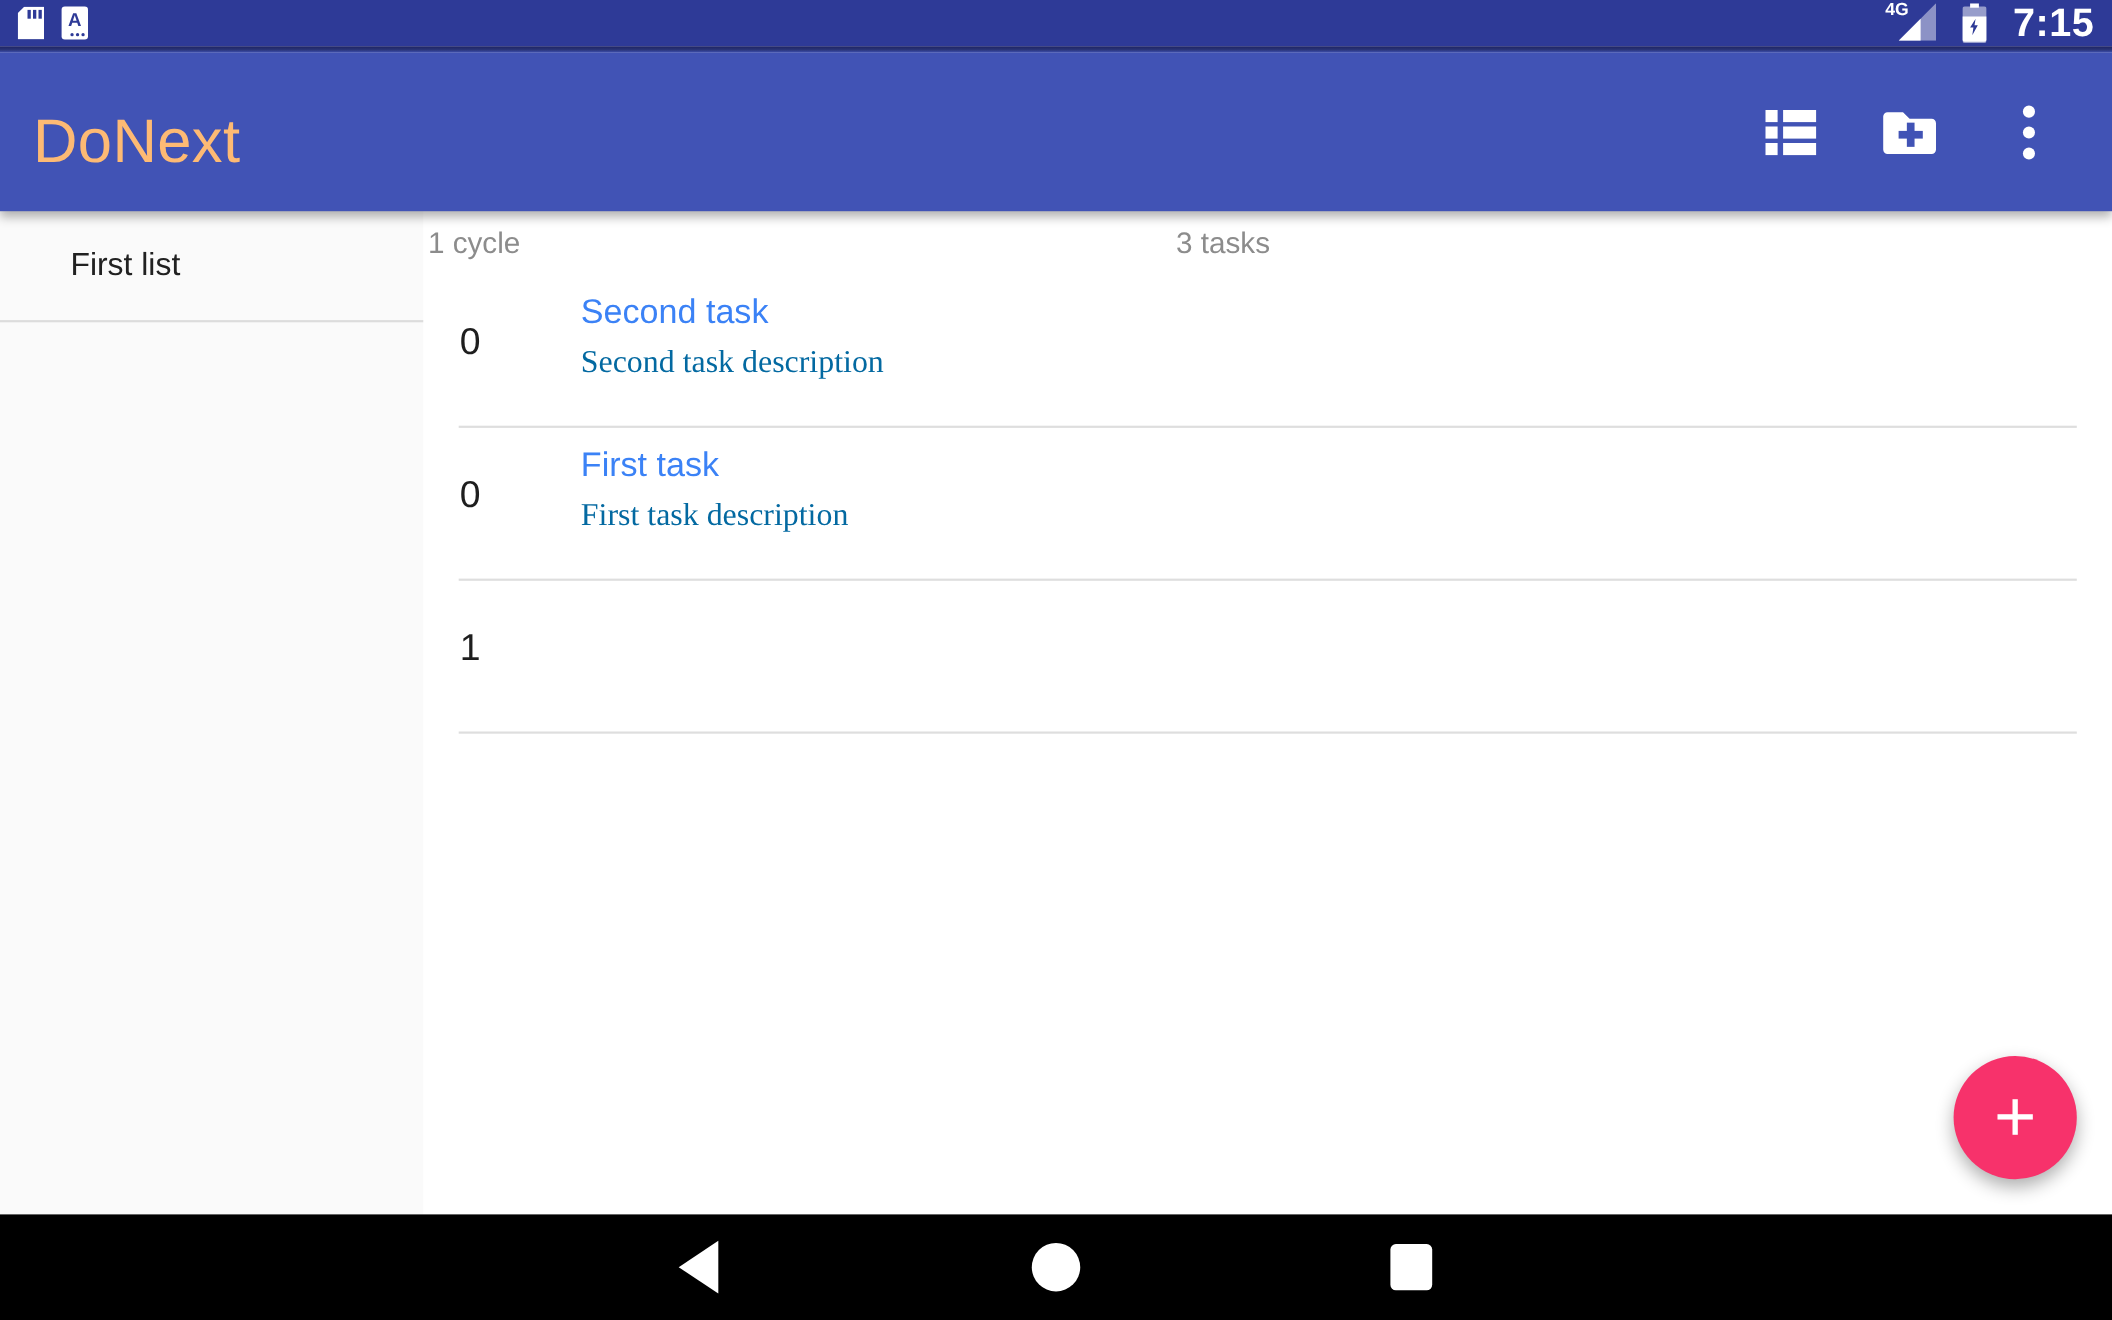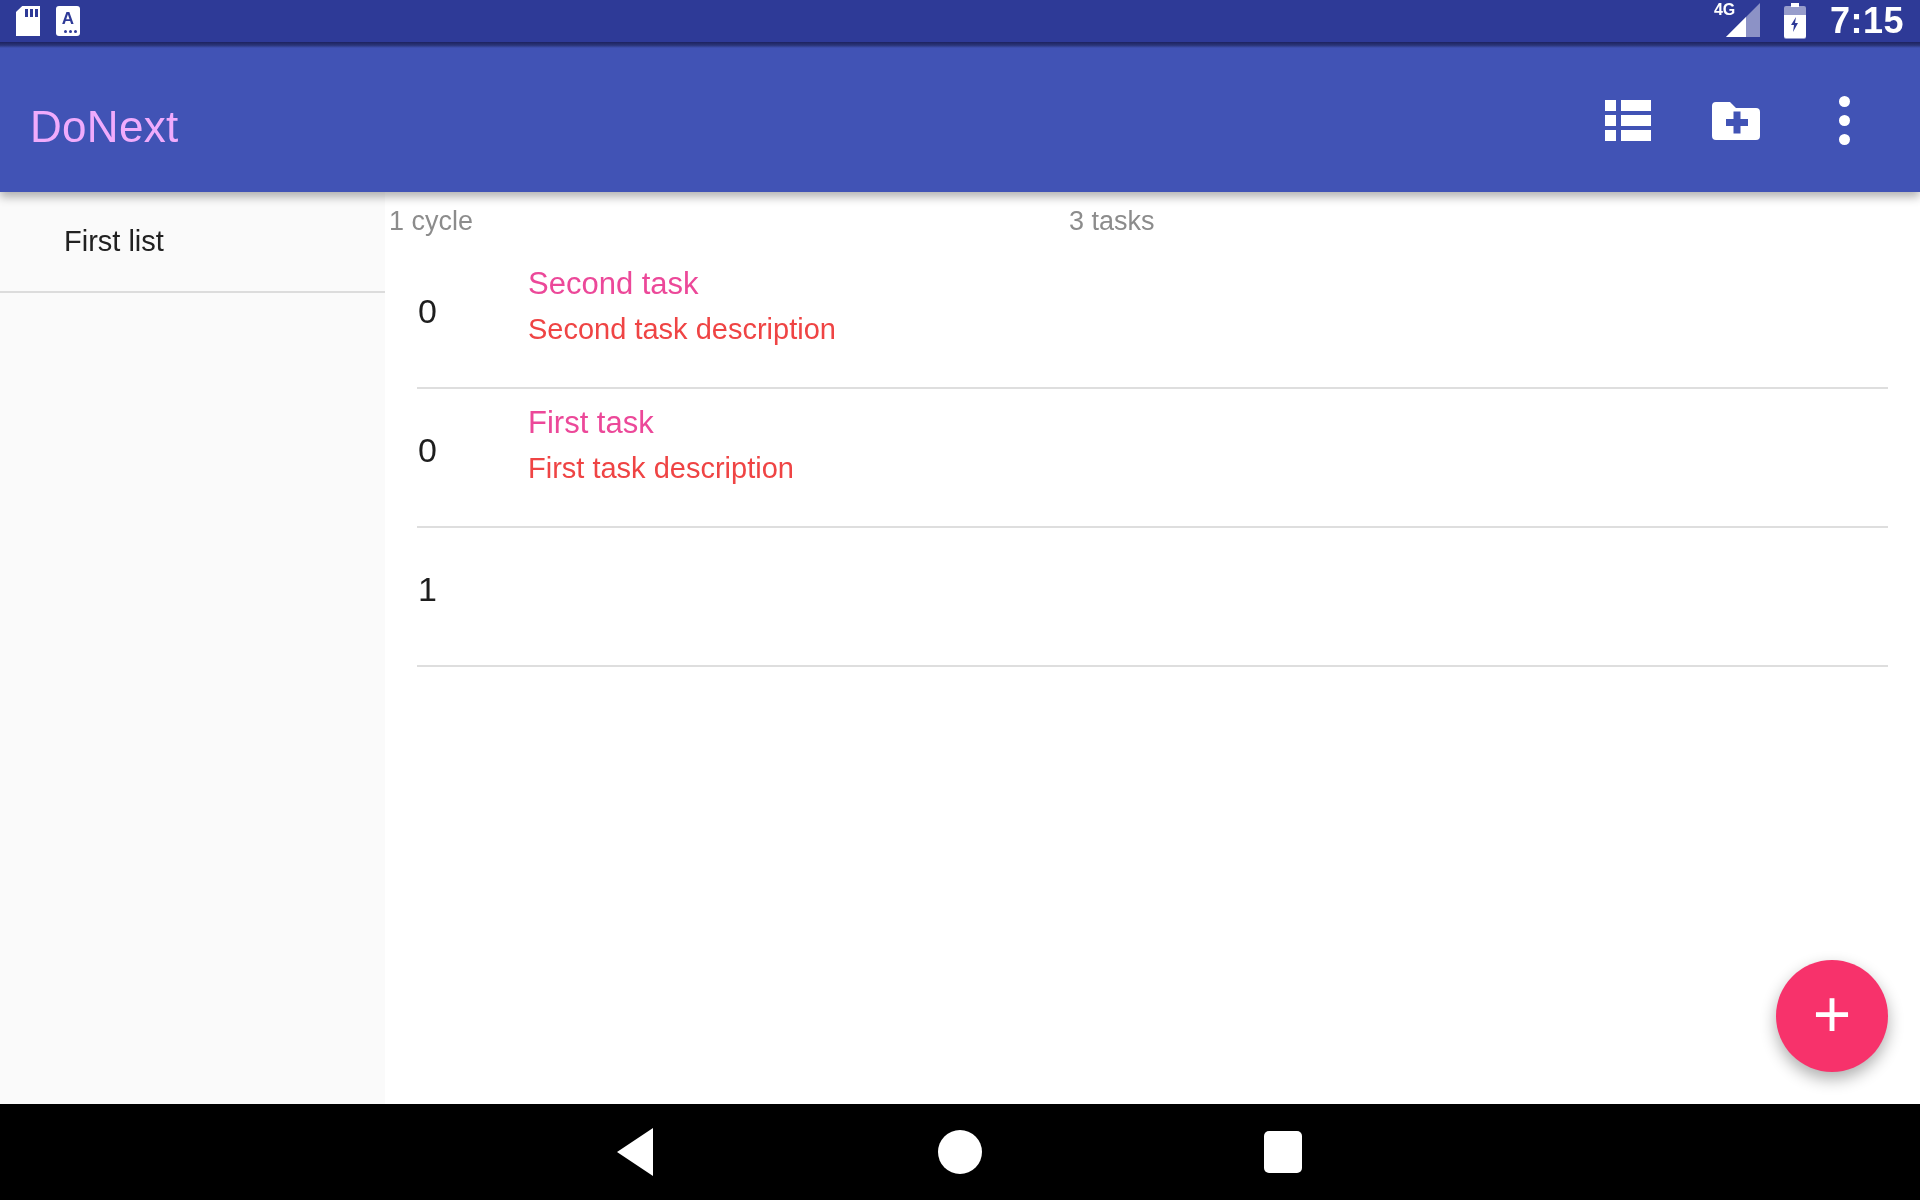--- a/index.html
+++ b/index.html
@@ -31,21 +31,21 @@
   .time{font-size:36px;font-weight:700;letter-spacing:.5px;}
   
   .statusbar-edge{position:absolute;top:42px;left:0;width:100%;height:6px;z-index:29;
     background:linear-gradient(180deg,#1D2260 0%,#2A3579 55%,#4153B5 100%);}
   
   .appbar{
     position:absolute;top:48px;left:0;width:100%;height:144px;background:#4153B5;
     display:flex;align-items:center;padding:0 48px 0 30px;box-sizing:border-box;
     box-shadow:0 5px 9px rgba(0,0,0,0.30);z-index:20;
   }
-  .appbar-title{color:#f0abfc;font-size:44px;font-weight:500;letter-spacing:.3px;margin-top:14px;}
+  .appbar-title{color:#fdba74;font-size:56px;font-weight:500;letter-spacing:.3px;margin-top:14px;}
   .appbar-actions{margin-left:auto;display:flex;align-items:center;gap:52px;}
   .icon-btn{width:56px;height:56px;display:flex;align-items:center;justify-content:center;cursor:pointer;}
   .viewlist{display:flex;flex-direction:column;gap:4px;}
   .viewlist .row{display:flex;gap:5px;}
   .viewlist .sq{width:11px;height:11px;background:#fff;}
   .viewlist .bar{width:30px;height:11px;background:#fff;}
   .overflow{display:flex;flex-direction:column;gap:8px;}
   .overflow i{width:11px;height:11px;background:#fff;border-radius:50%;}
   
   .body{position:absolute;top:192px;left:0;right:0;bottom:96px;display:flex;background:#fff;}
@@ -55,23 +55,23 @@
   .side-item.divided{border-bottom:2px solid #DCDCDC;}
   .main{flex:1;position:relative;background:#fff;}
   .list-header{position:relative;height:58px;display:flex;align-items:center;
     color:#8C8C8C;font-size:27px;}
   .lh-cycles{margin-left:4px;}
   .lh-tasks{position:absolute;left:684px;}
   .task-row{display:flex;align-items:flex-start;height:137px;box-sizing:border-box;
     padding:16px 0 0 33px;cursor:pointer;}
   .task-num{width:110px;font-size:34px;color:#1E1E1E;margin-top:26px;}
   .task-texts{display:flex;flex-direction:column;gap:11px;}
-  .task-title{font-size:31px;color:#ec4899;}
+  .task-title{font-size:31px;color:#3b82f6;}
   .task-title.bold{font-weight:700;}
-  .task-desc{font-size:29px;color:#ef4444;}
+  .task-desc{font-size:29px;color:#0369a1;font-family:Liberation Serif, serif;}
   .divider{height:2px;background:#DEDEDE;margin:0 32px;}
   
   .fab{position:absolute;left:1776px;top:960px;width:112px;height:112px;border-radius:50%;
     background:#F7326B;box-shadow:0 7px 16px rgba(0,0,0,0.32);display:flex;
     align-items:center;justify-content:center;cursor:pointer;z-index:25;}
   .fab-plus{color:#fff;font-size:66px;font-weight:300;line-height:1;margin-top:-4px;}
   
   .navbar{position:absolute;bottom:0;left:0;width:100%;height:96px;background:#000;z-index:30;}
   .nav-btn{position:absolute;top:0;width:120px;height:96px;display:flex;
     align-items:center;justify-content:center;cursor:pointer;}

